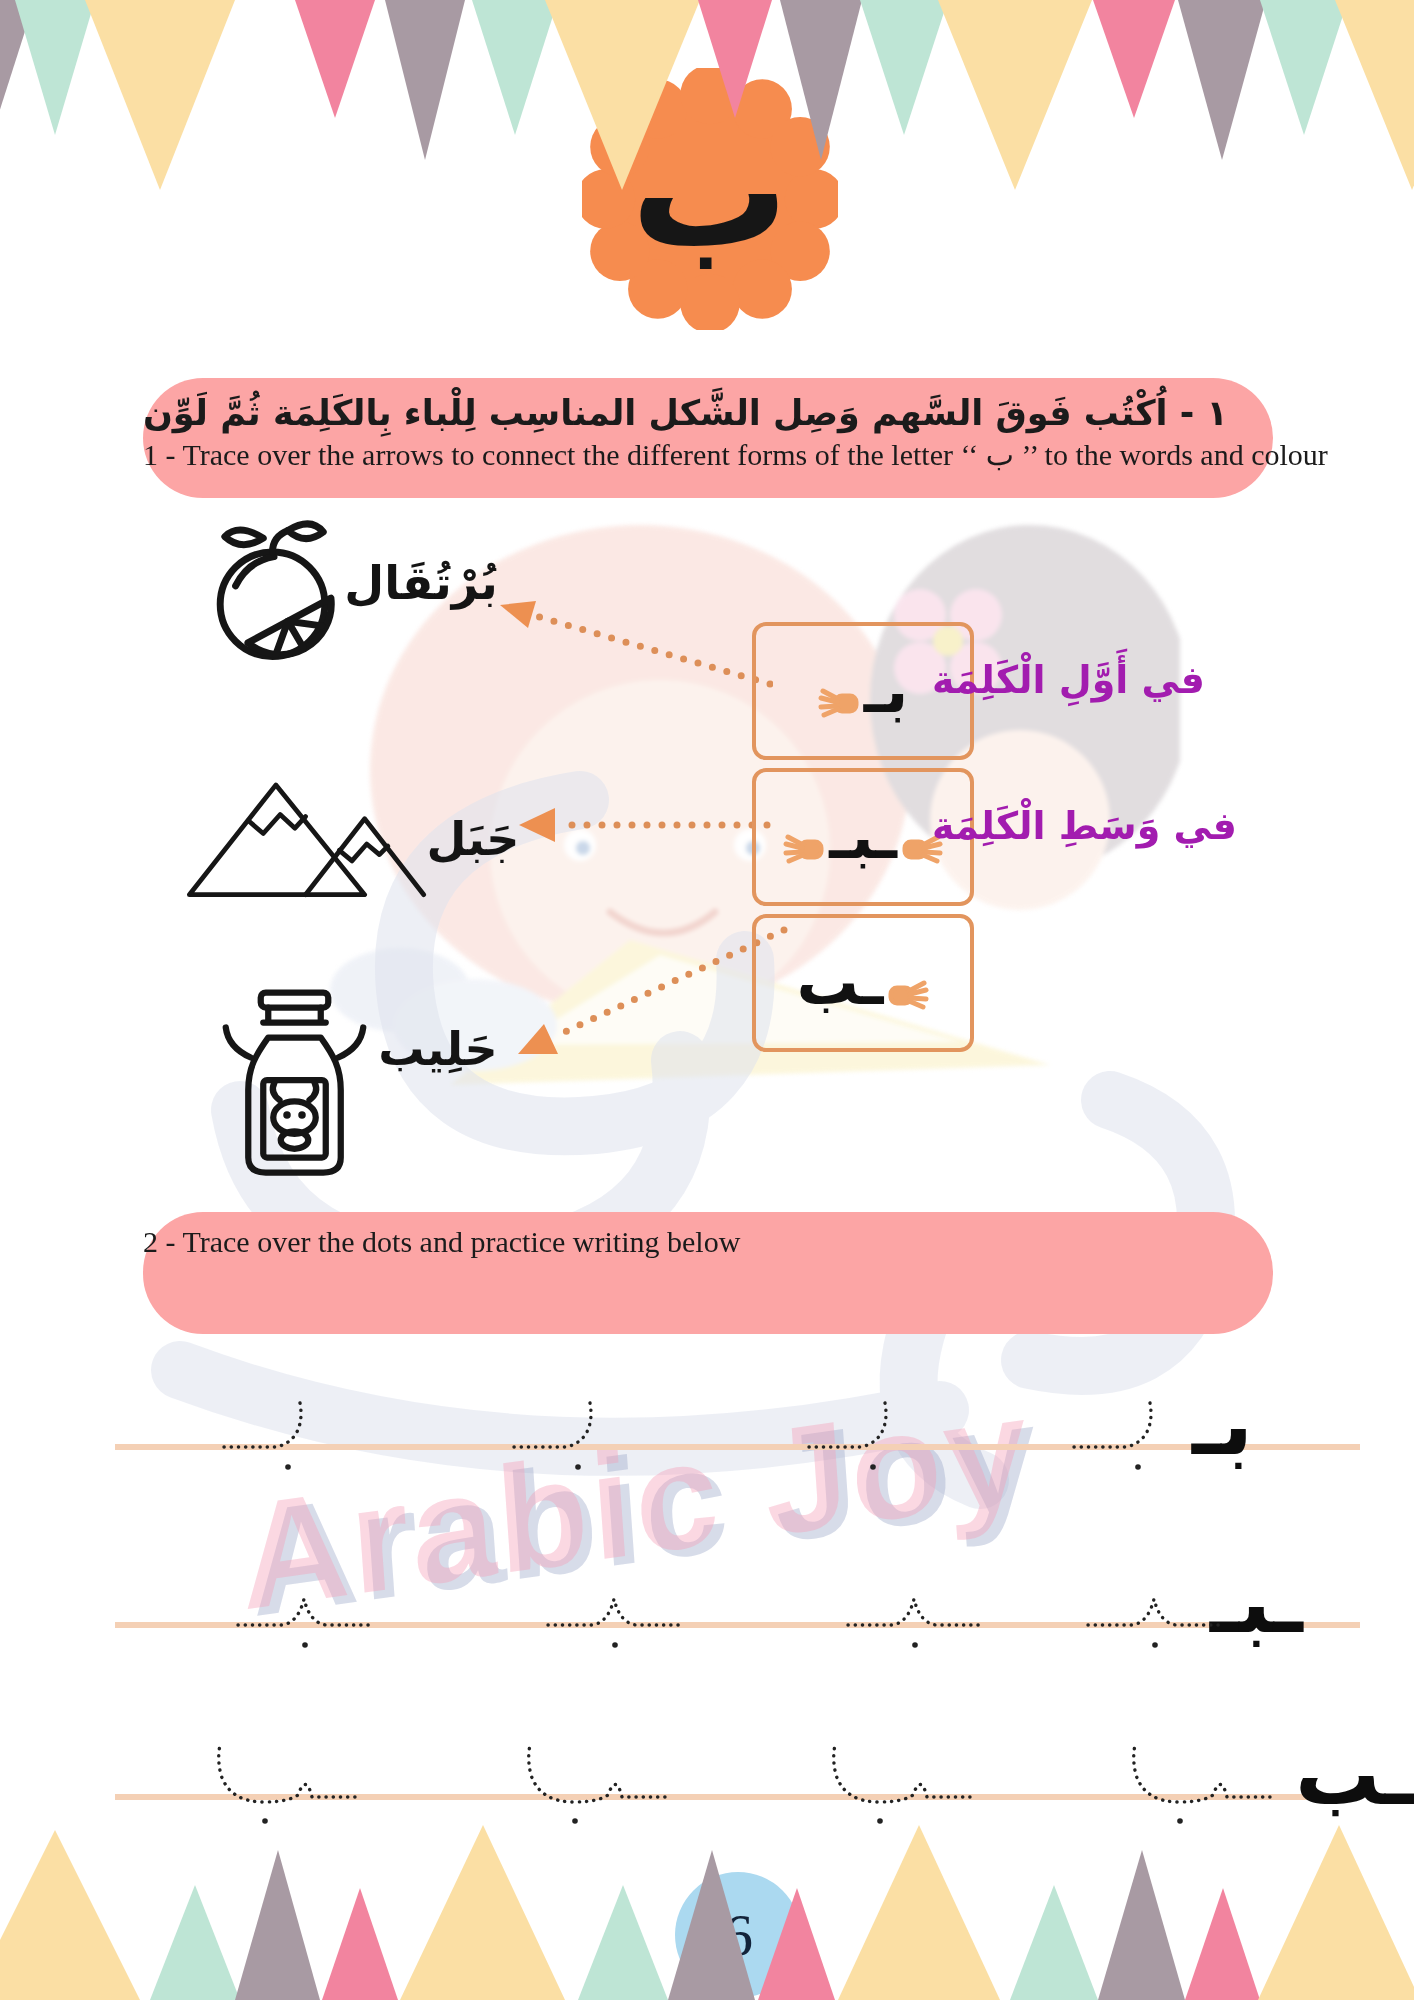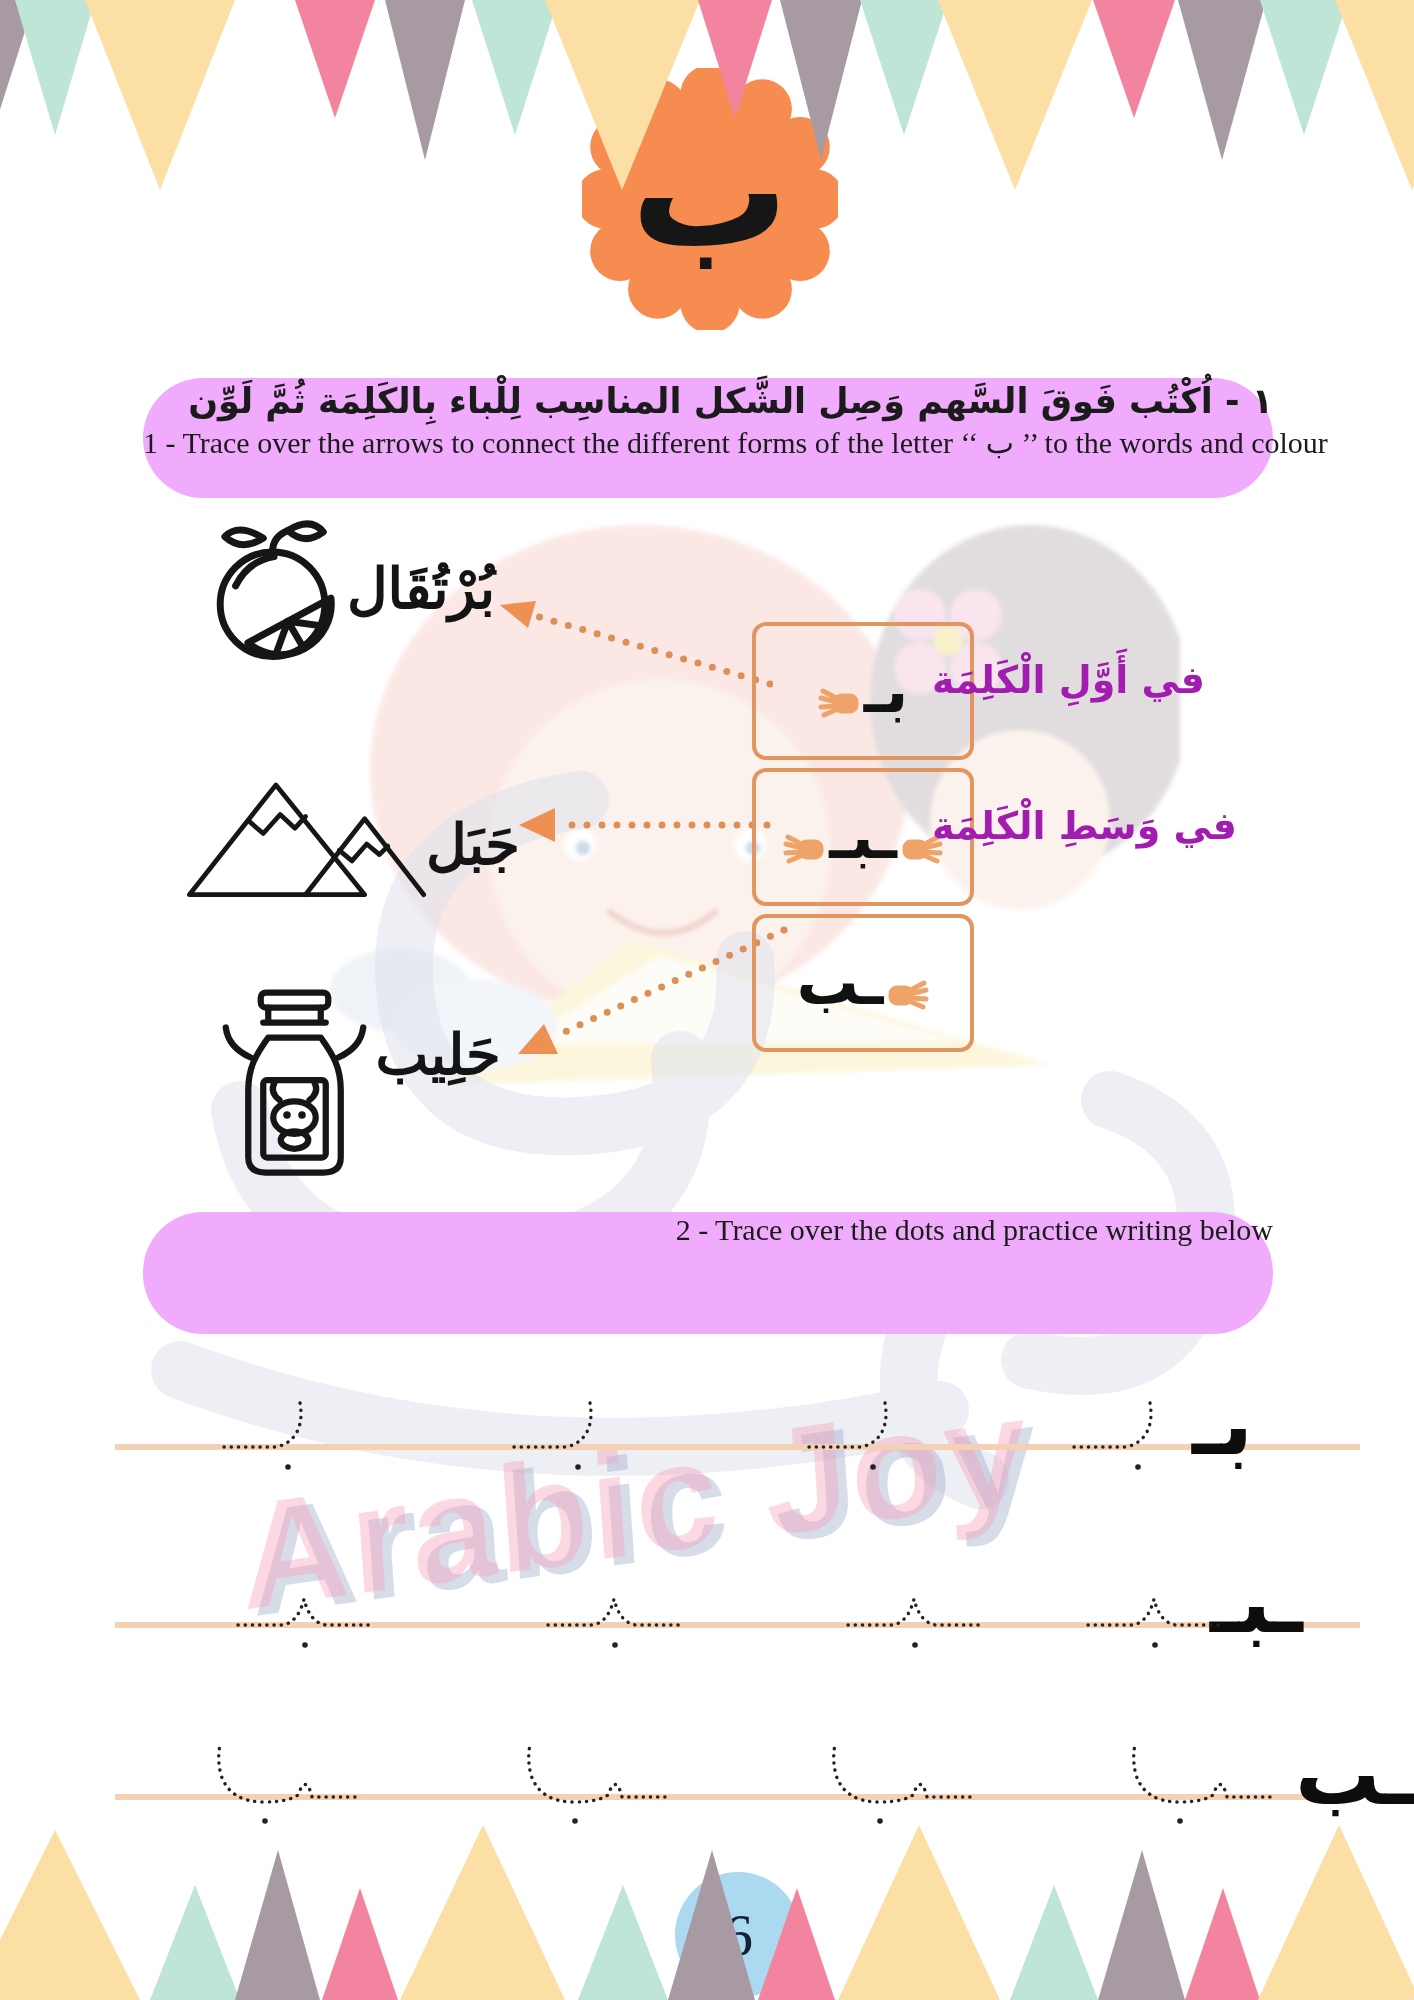--- a/index.html
+++ b/index.html
@@ -25,35 +25,35 @@
   .ct { z-index:2; }
   .bunting { z-index:3; left:0; width:1414px; }
   
   #badge { left:582px; top:68px; width:256px; height:262px; }
   #badge-letter {
     position:absolute; left:0; top:28px; width:100%; text-align:center;
     font-size:158px; line-height:1.2; font-weight:bold; color:#161616;
   }
   
   .banner {
-    left:143px; width:1130px; background:#f0abfc; border-radius:60px;
-    text-align:right; 
+    left:143px; width:1130px; background:#fca5a5; border-radius:60px;
+    text-align:left; padding-top:12px;
   }
   #banner1 { top:378px; height:120px; }
   #banner2 { top:1212px; height:122px; }
   .banner .ar {
     font-size:35px; font-weight:bold; direction:rtl; line-height:1.35; color:#1b1b1b;
   }
   .banner .en {
     font-family:"Liberation Serif", serif; font-size:30px; color:#1b1b1b;
     white-space:nowrap; line-height:1.2;
   }
   
   .word {
-    font-size:56px; font-weight:bold; direction:rtl; color:#141414; white-space:nowrap;font-family:Liberation Serif, serif;
+    font-size:46px; font-weight:bold; direction:rtl; color:#141414; white-space:nowrap;
   }
   #word-orange { left:336px; top:556px; width:170px; text-align:center; }
   #word-mountain { left:413px; top:812px; width:120px; text-align:center; }
   #word-milk { left:368px; top:1022px; width:140px; text-align:center; }
   
   #forms-box { left:752px; top:622px; width:222px; display:flex; flex-direction:column; gap:8px; }
   .form-cell {
     height:138px; border:4px solid #E2955E; border-radius:14px;
     display:flex; align-items:center; justify-content:center; background:transparent;
   }

